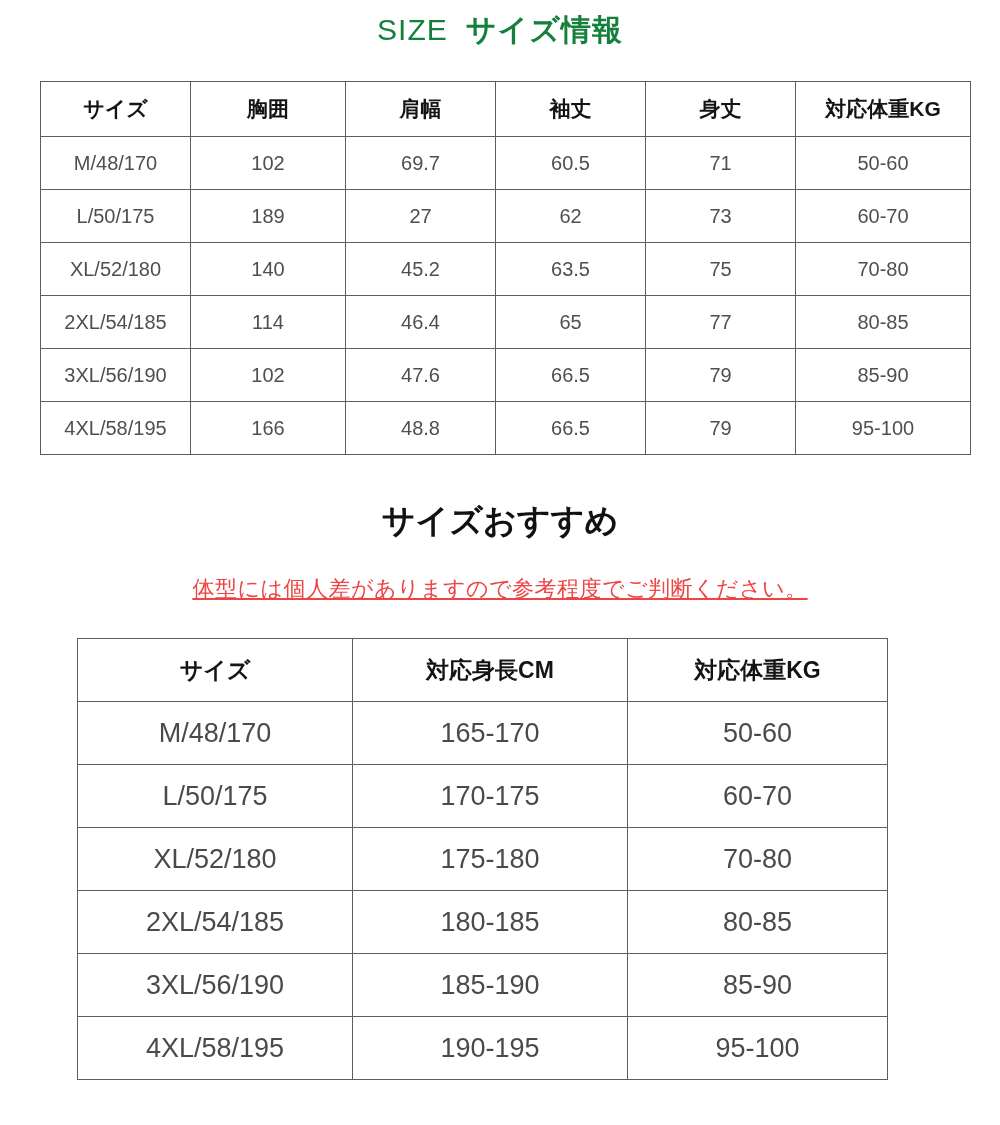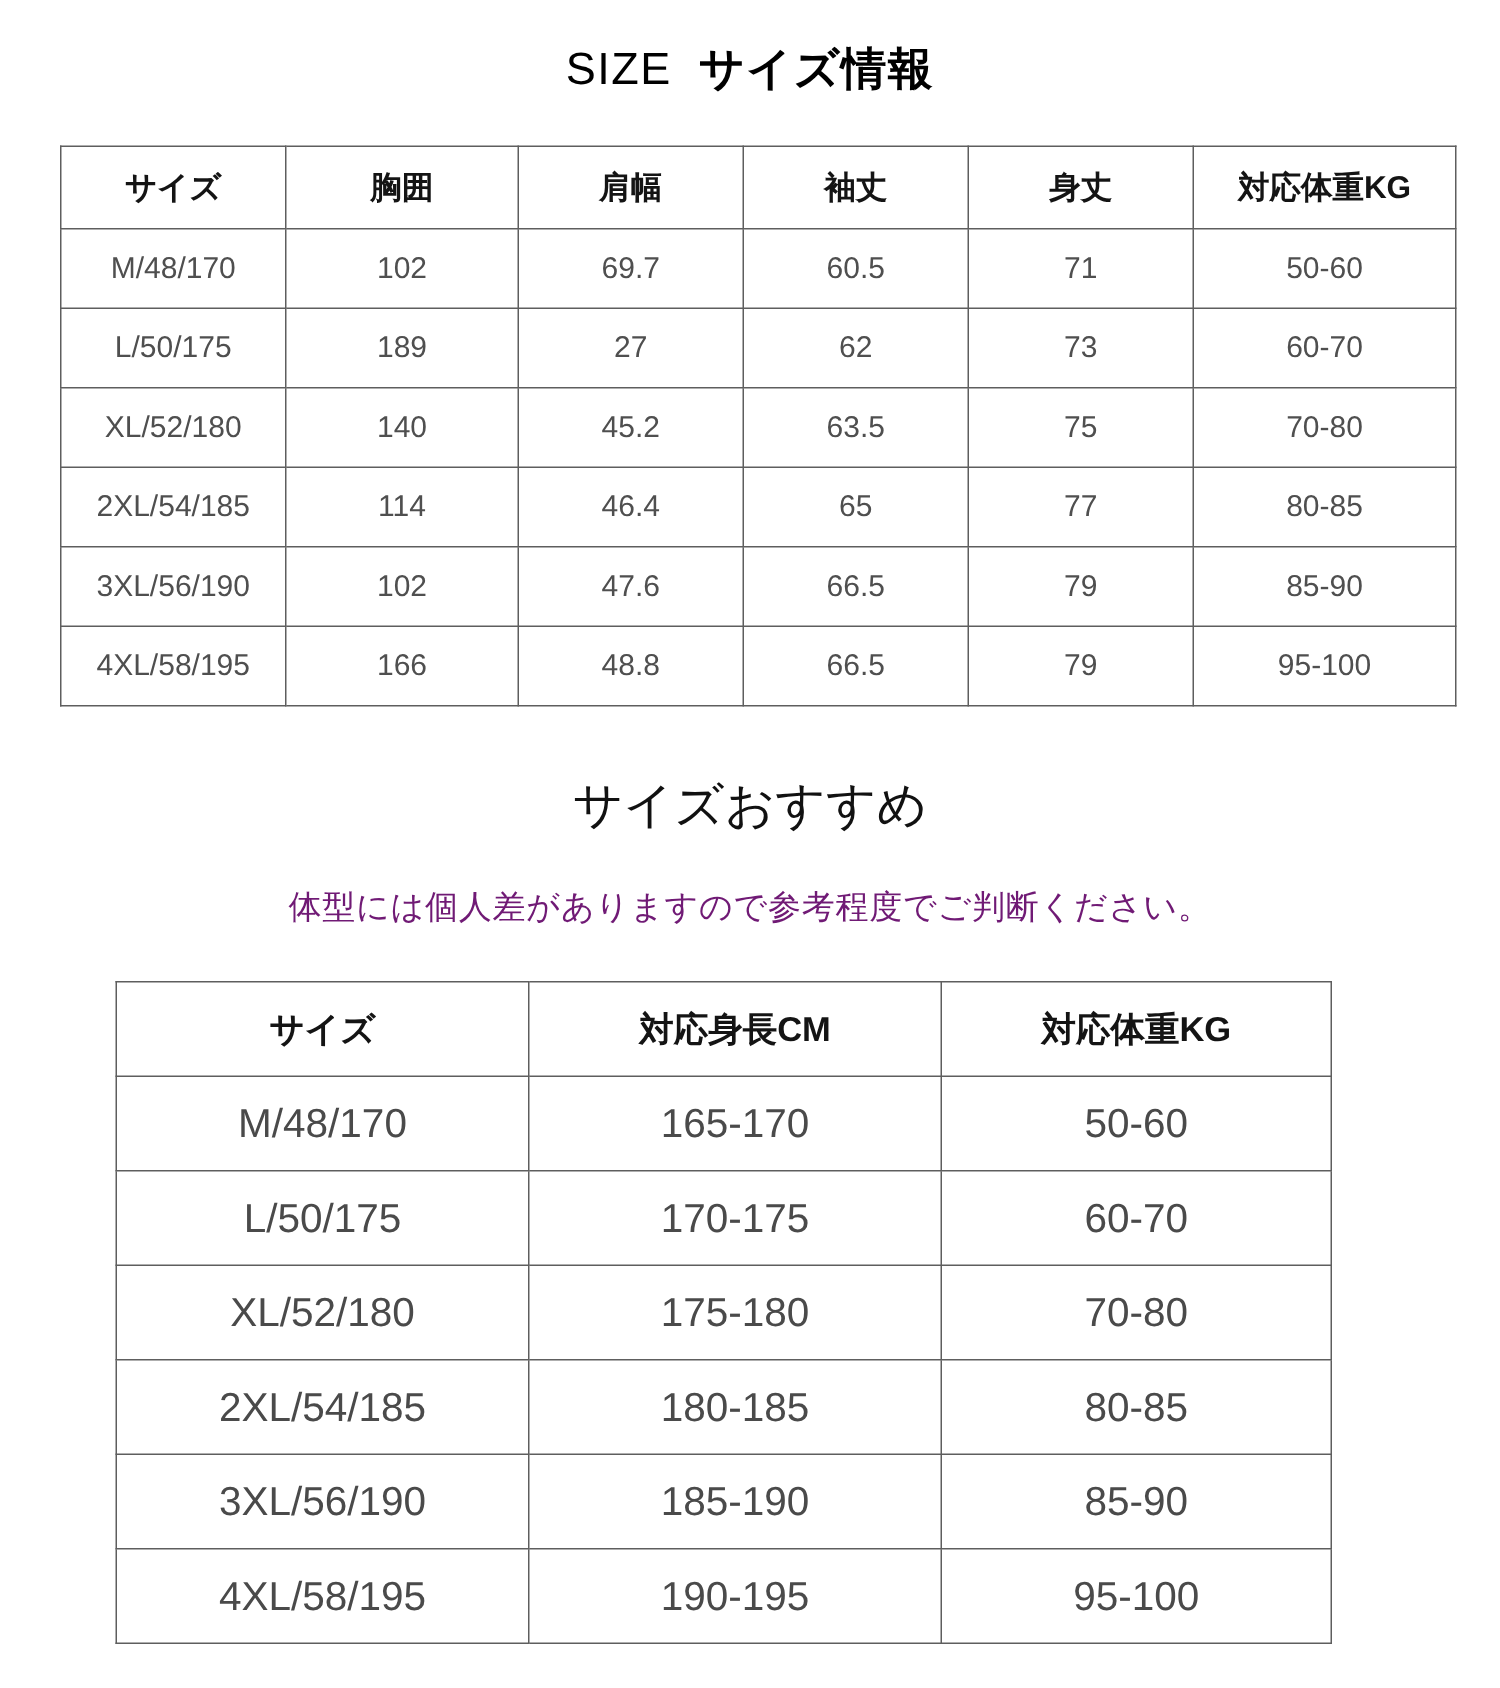--- a/index.html
+++ b/index.html
@@ -8,25 +8,25 @@
     background: #ffffff;
   }
   body {
     width: 1000px;
     height: 1125px;
     font-family: "Liberation Sans", "DejaVu Sans", sans-serif;
     color: #1a1a1a;
     overflow: hidden;
   }
   .page-title {
-    padding-top: 26px;
+    padding-top: 10px;
     text-align: center;
     font-size: 30px;
     letter-spacing: 1px;
-    color: #000000;
+    color: #15803d;
   }
   .page-title .en {
     font-weight: 400;
     margin-right: 18px;
   }
   .page-title .ja {
     font-weight: 700;
   }
   table {
     border-collapse: collapse;
@@ -55,30 +55,31 @@
   .size-table td {
     font-size: 20px;
     font-weight: 400;
     color: #4f4f4f;
   }
   
   .reco-title {
     margin-top: 44px;
     text-align: center;
     font-size: 33px;
-    font-weight: 400;
+    font-weight: 700;
     color: #111111;
   }
   .reco-note {
     margin-top: 30px;
     text-align: center;
     font-size: 22px;
     font-weight: 400;
-    color: #701a75;
+    color: #ef4444;
     letter-spacing: 0.5px;
+    text-decoration: underline;
   }
   
   .reco-table {
     width: 810px;
     margin: 34px 0 0 77px;
   }
   .reco-table tr { height: 63px; }
   .reco-table th {
     font-size: 23px;
     font-weight: 700;

